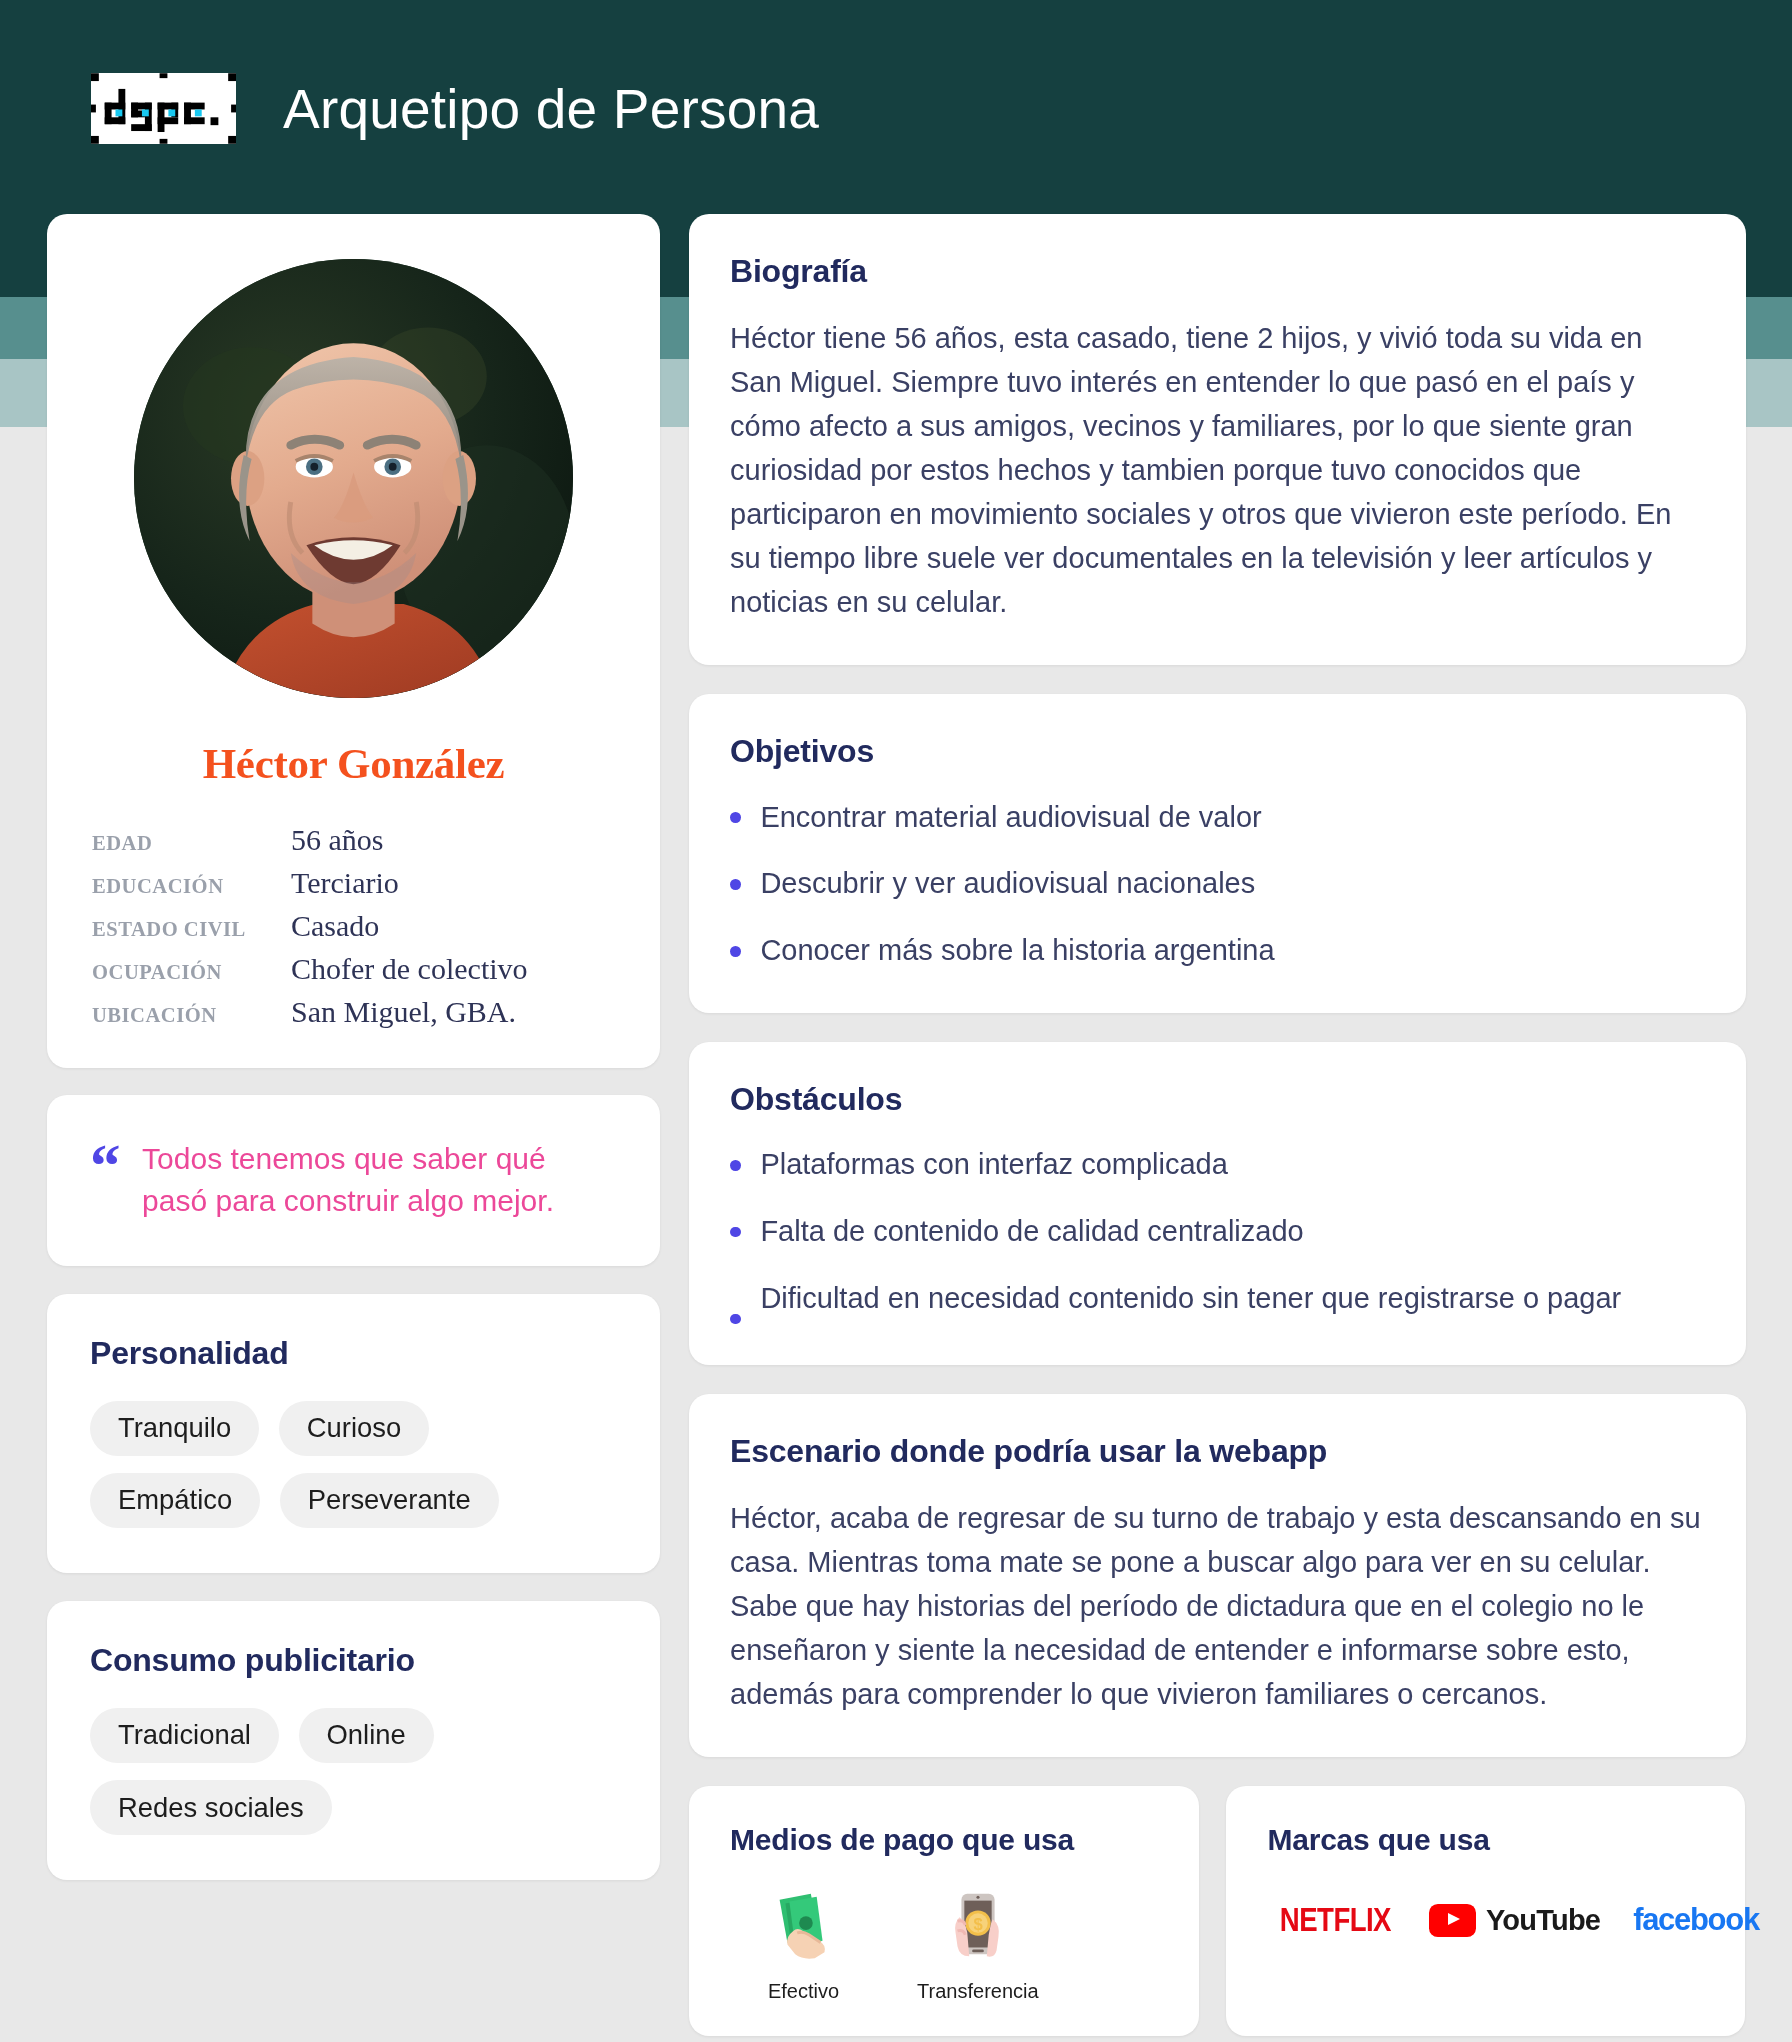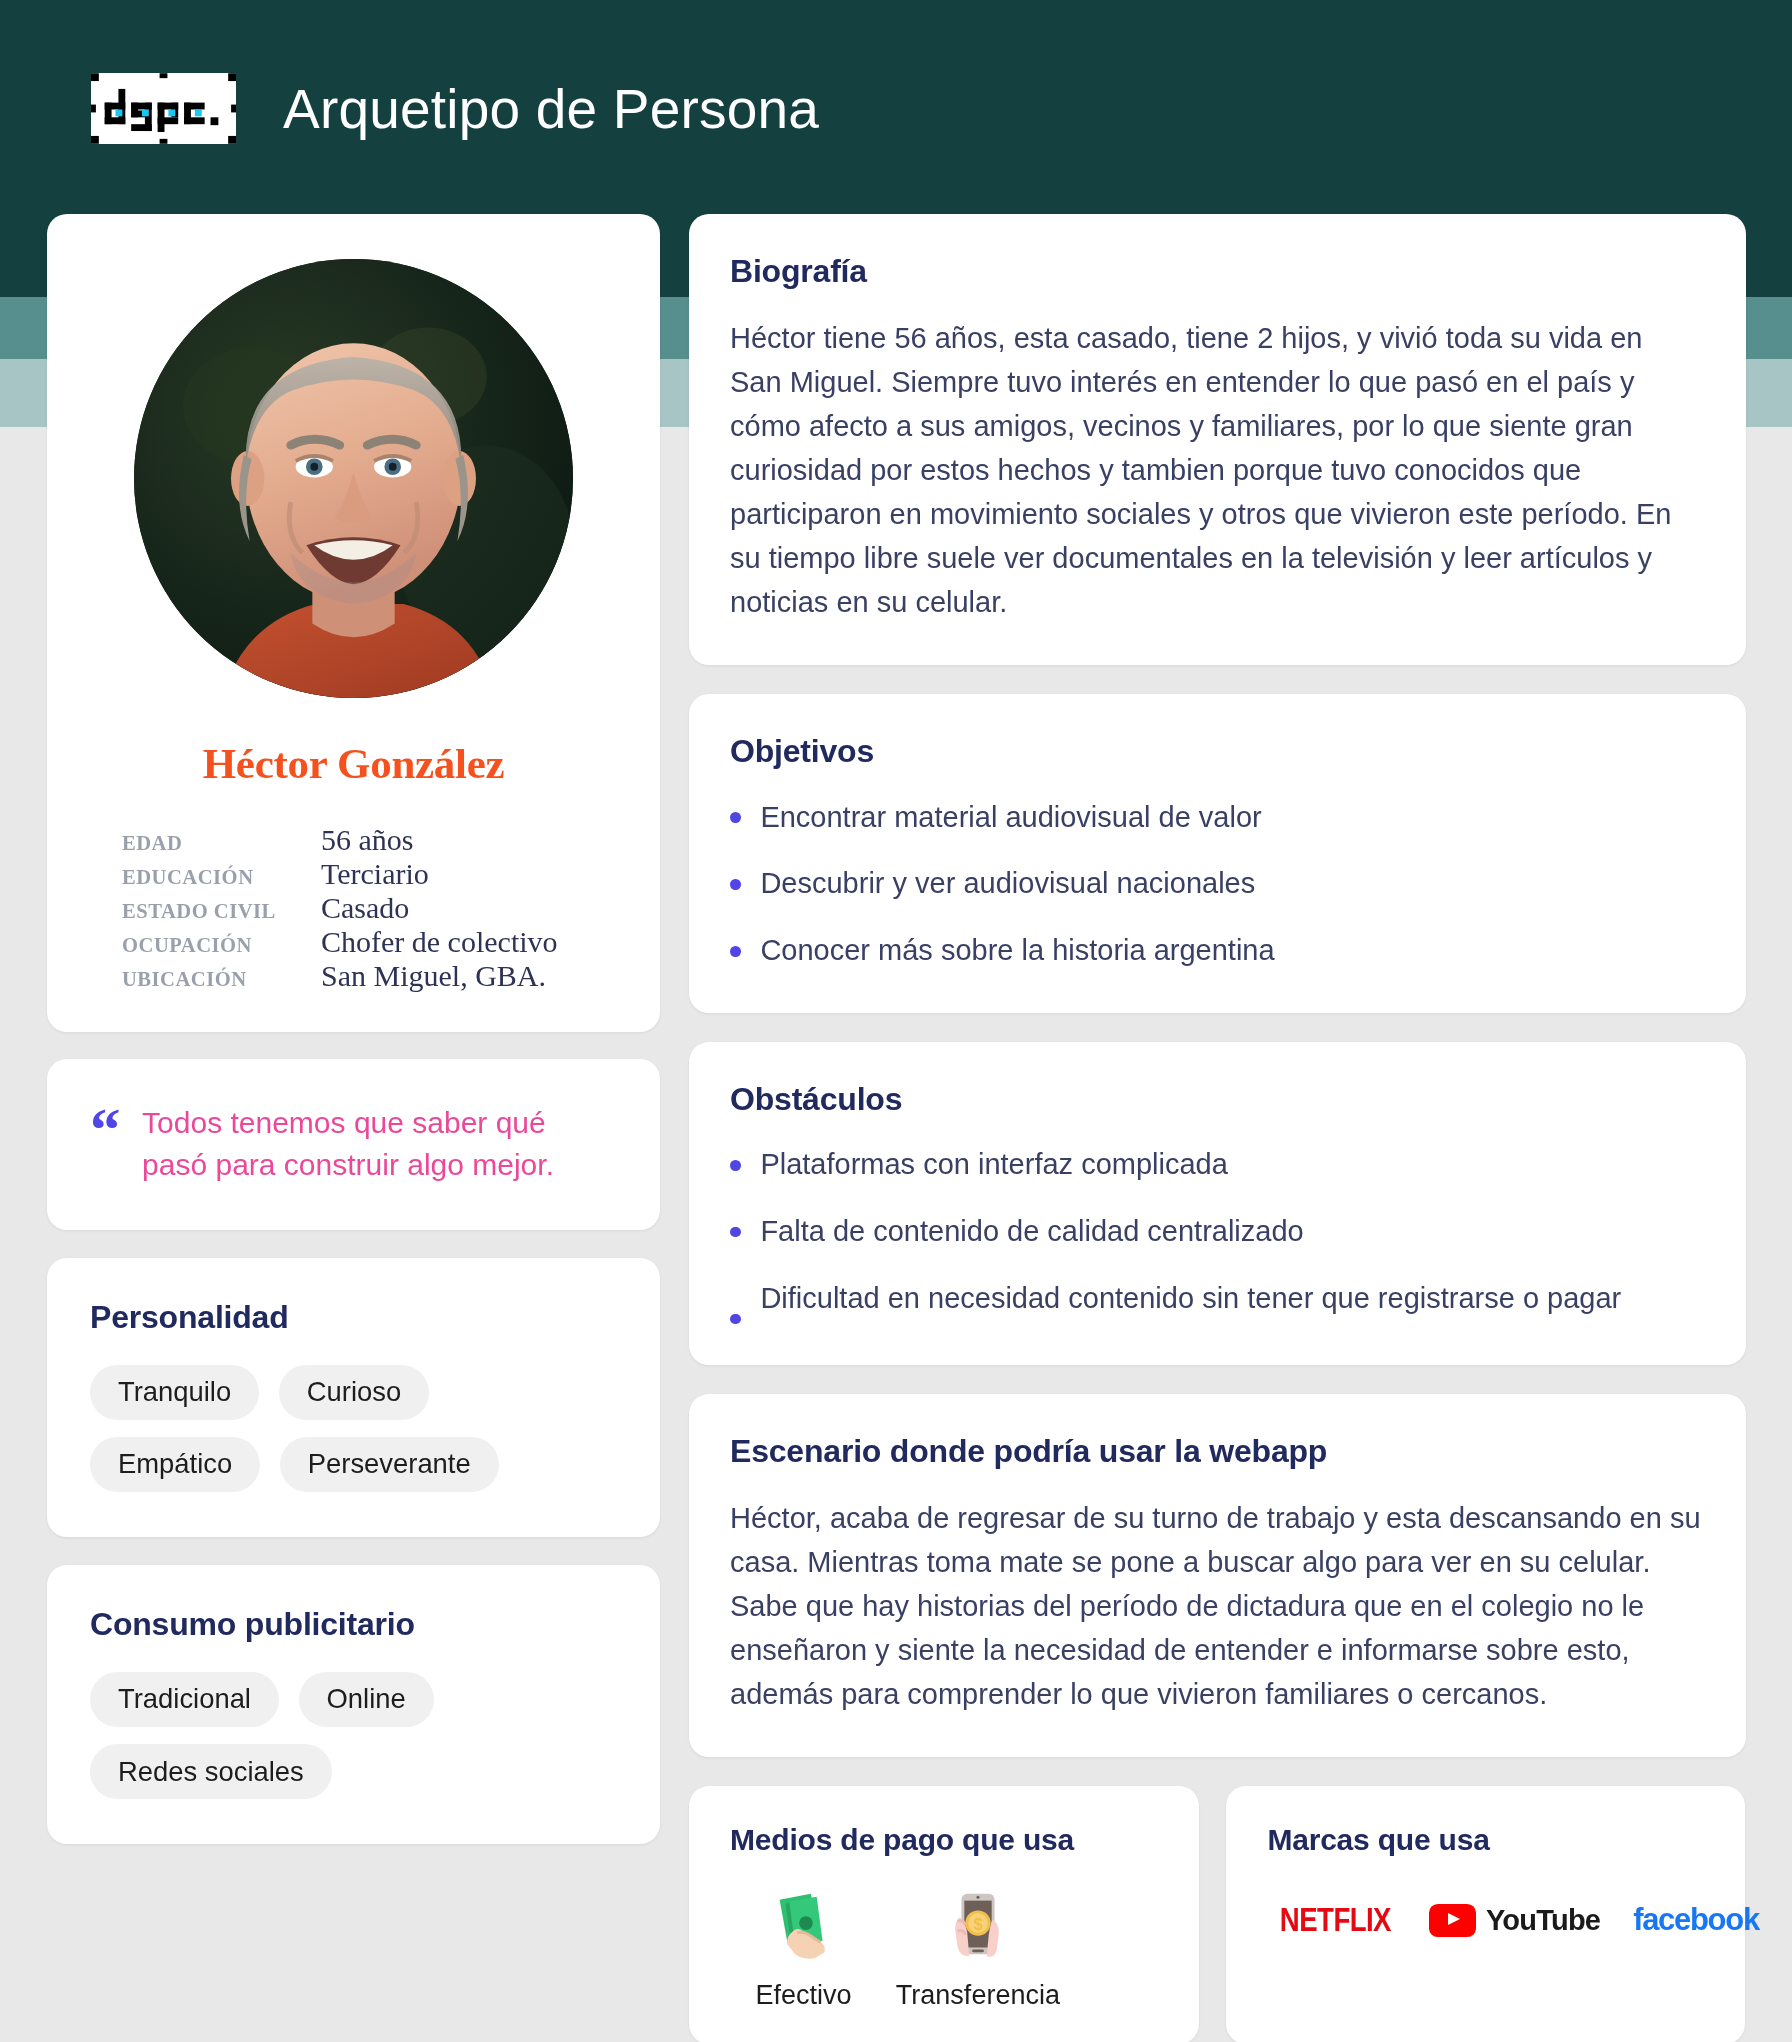--- a/index.html
+++ b/index.html
@@ -92,21 +92,21 @@
   }
   .avatar svg { display: block; width: 439px; height: 439px; }
   .person-name {
     text-align: center;
     color: #f4511e;
     font-size: 43px;
     font-weight: bold;
     margin-bottom: 35px;
     letter-spacing: -0.3px;
   }
-  .attrs { display: flex; flex-direction: column; gap: 0; padding: 0 2px; margin-left: 30px; }
+  .attrs { display: flex; flex-direction: column; gap: 9px; padding: 0 2px; }
   .attr-row { display: flex; align-items: baseline; }
   .attr-label {
     width: 199px;
     flex: none;
     color: #9aa0ab;
     font-size: 20.6px;
     font-weight: bold;
     letter-spacing: 0.5px;
   }
   .attr-value {
@@ -197,21 +197,21 @@
   }
   .pay-items { display: flex; gap: 27.4px; }
   .pay-item {
     display: flex;
     flex-direction: column;
     align-items: center;
     width: 147px;
   }
   .pay-icon { width: 80px; height: 80px; margin-bottom: 13.7px; }
   .pay-icon svg { display: block; width: 80px; height: 80px; }
-  .pay-label { color: #1d1d1d; font-size: 27px; text-align: center; }
+  .pay-label { color: #1d1d1d; font-size: 20px; text-align: center; }
 
   .brand-items {
     display: flex;
     align-items: center;
     gap: 33px;
     padding-top: 15.7px;
     padding-left: 7.8px;
   }
   .brand-netflix {
     color: #e50914;

